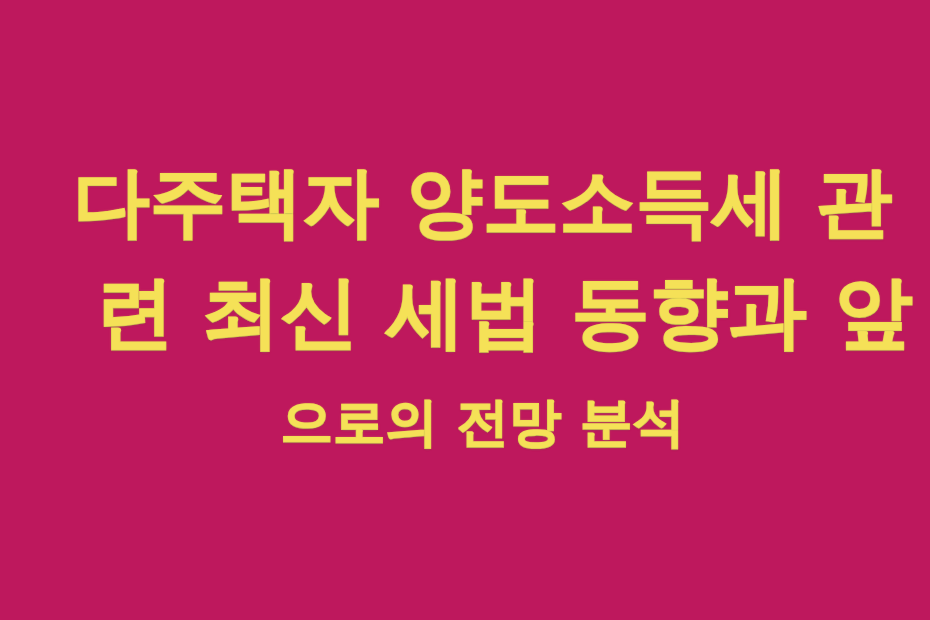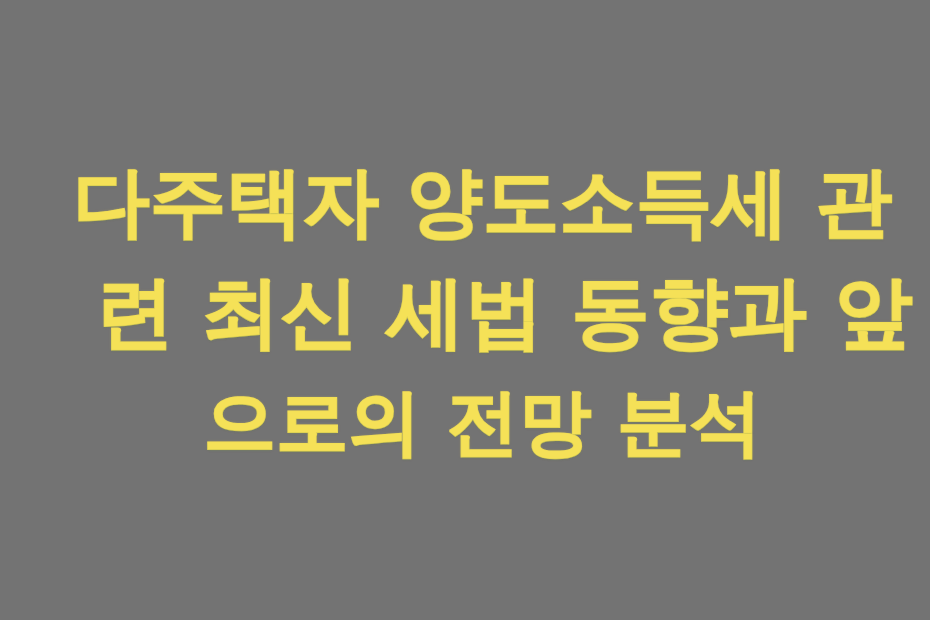--- a/index.html
+++ b/index.html
@@ -58,26 +58,26 @@
     paint-order: stroke fill;
     -webkit-text-stroke: 1.5px #F5E157;
     text-shadow:
        0 0 1px  rgba(245,225,87,0.85),
        0 0 2.5px rgba(245,225,87,0.55),
        0 1px 2px rgba(10,70,63,0.30);
   }
 
   .title-line.line-1 { font-size: 80px; }
   .title-line.line-2 { font-size: 80px; margin-left: 43px; }
-  .title-line.line-3 { font-size: 72px; }
+  .title-line.line-3 { font-size: 52px; }
 </style>
 </head>
 <body>
 
-<div id="thumbnail-canvas" style="background: #737373; padding-left: 36px;">
+<div id="thumbnail-canvas" style="background: #be185d; padding-left: 36px;">
 
   <div id="title-block">
 
     <span class="title-line line-1" style="color: rgb(245, 225, 87); -webkit-text-stroke: 1.5px rgb(245, 225, 87); font-size: 76px;">다주택자 양도소득세 관</span>
 
     <span class="title-line line-2" style="color: rgb(245, 225, 87); -webkit-text-stroke: 1.5px rgb(245, 225, 87); font-size: 78px;">련 최신 세법 동향과 앞</span>
 
     <span class="title-line line-3" style="color: rgb(245, 225, 87); -webkit-text-stroke: 1.5px rgb(245, 225, 87);">으로의 전망 분석</span>
 
   </div>

